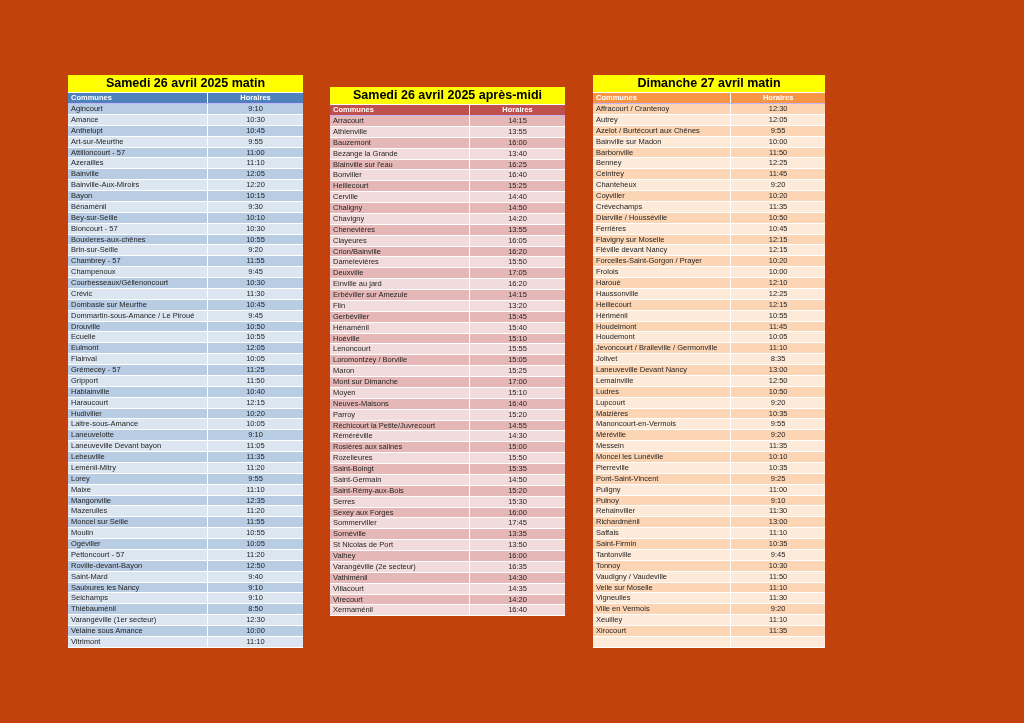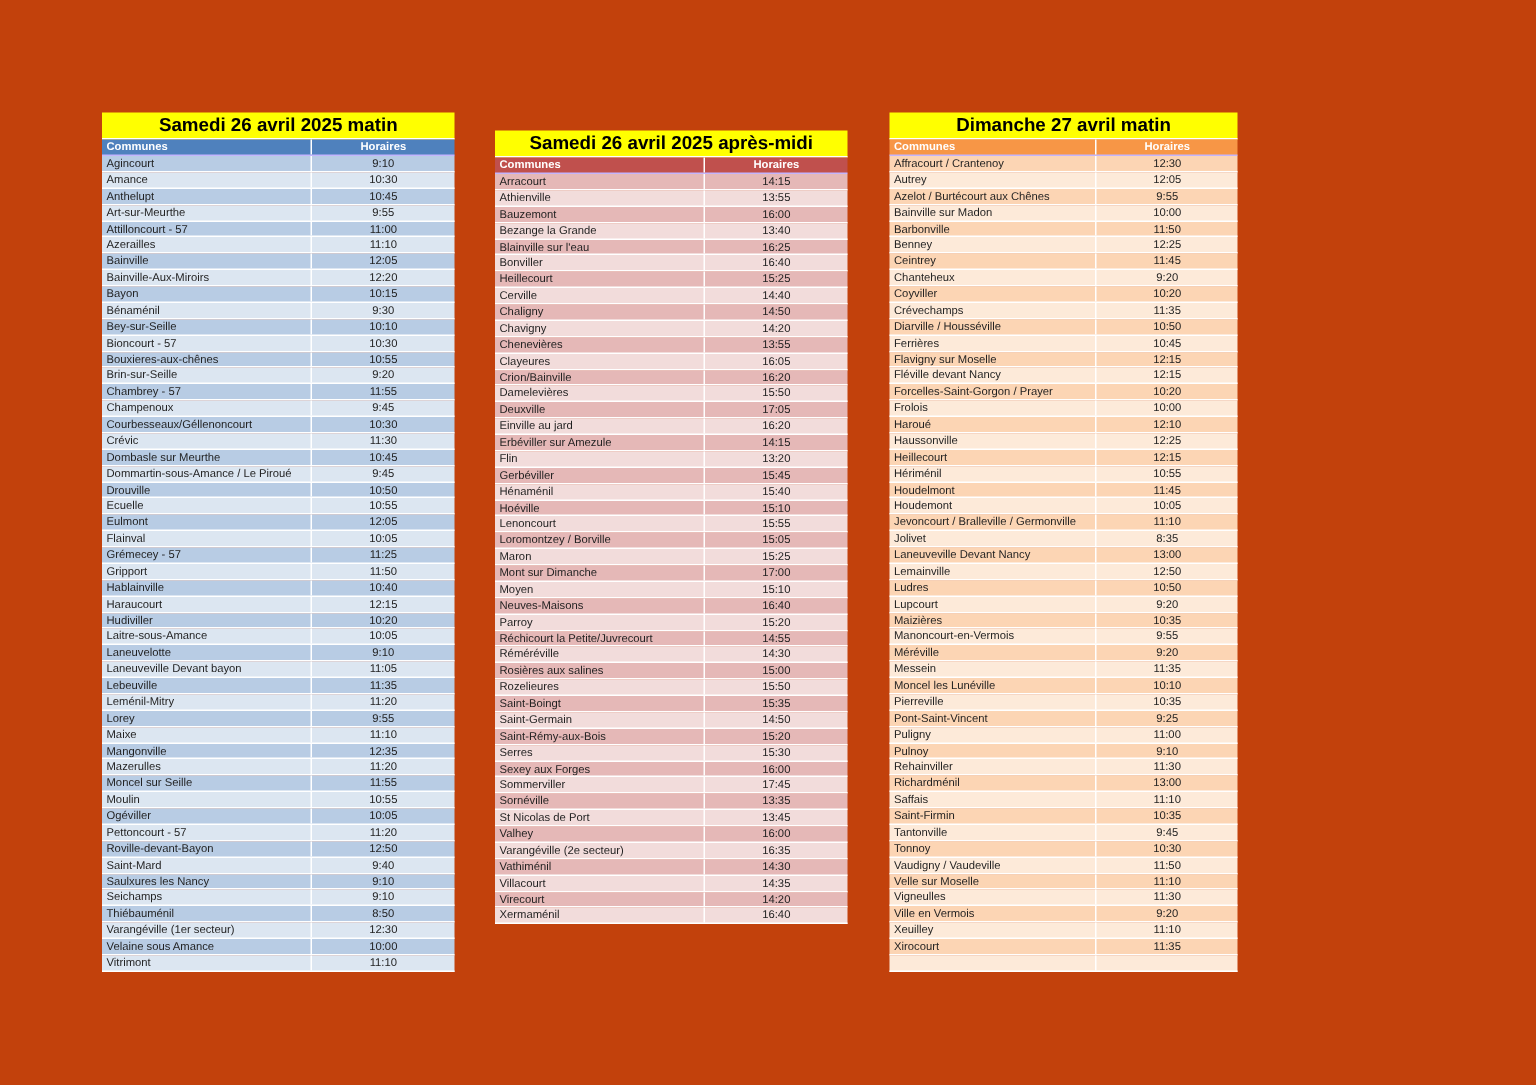--- a/index.html
+++ b/index.html
@@ -401,21 +401,21 @@
         <div class="row light">
           <span class="c1">Sommerviller</span>
           <span class="c2">17:45</span>
         </div>
         <div class="row dark">
           <span class="c1">Sornéville</span>
           <span class="c2">13:35</span>
         </div>
         <div class="row light">
           <span class="c1">St Nicolas de Port</span>
-          <span class="c2">13:45</span>
+          <span class="c2">13:50</span>
         </div>
         <div class="row dark">
           <span class="c1">Valhey</span>
           <span class="c2">16:00</span>
         </div>
         <div class="row light">
           <span class="c1">Varangéville (2e secteur)</span>
           <span class="c2">16:35</span>
         </div>
         <div class="row dark">

